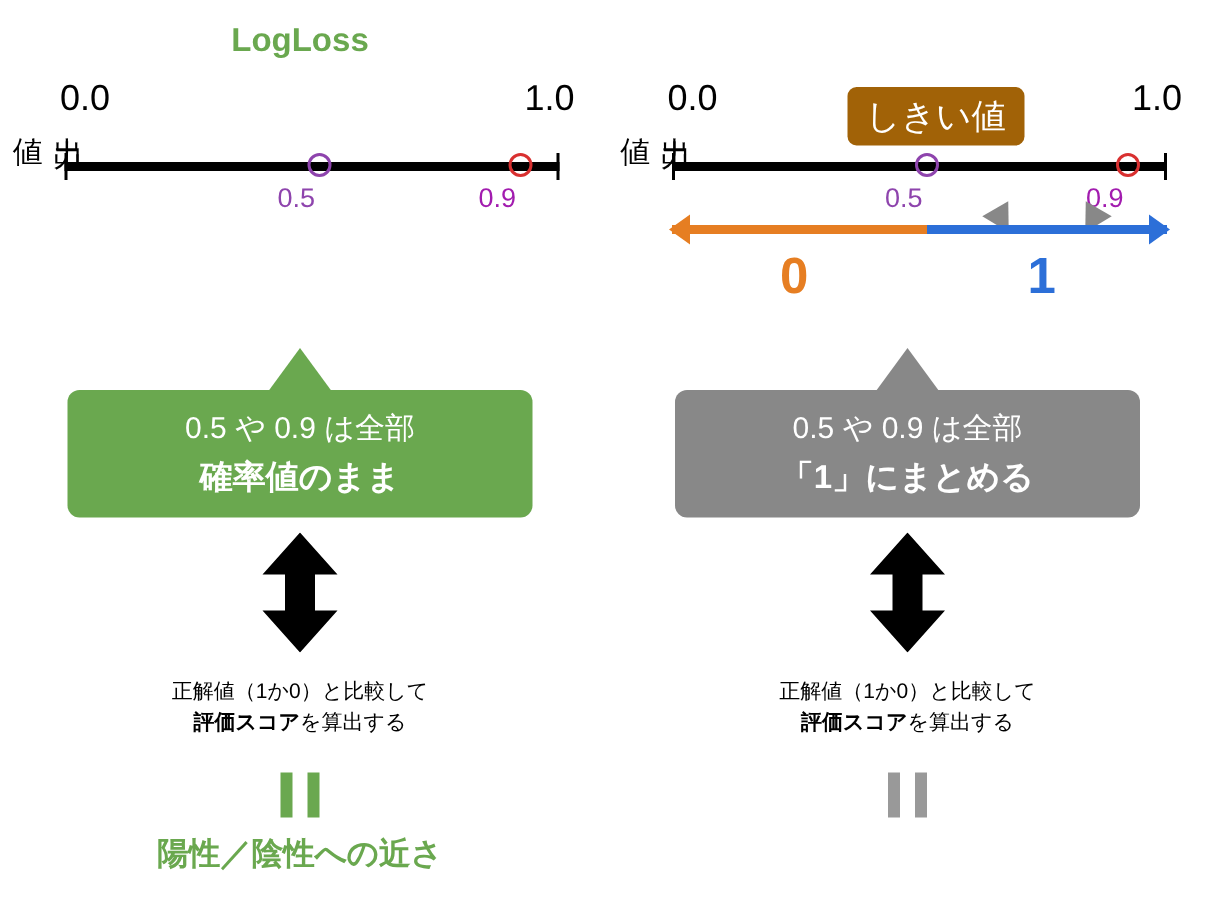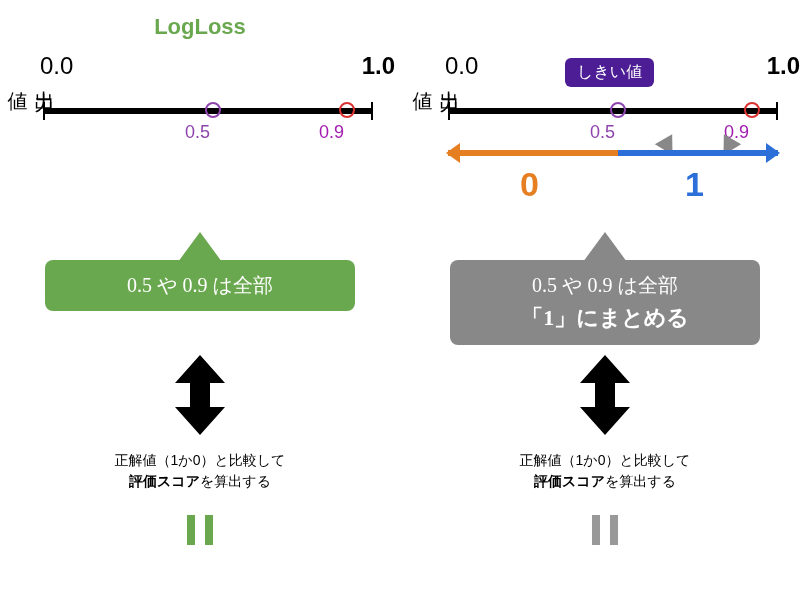--- a/index.html
+++ b/index.html
@@ -7,41 +7,41 @@
   .panel { position: absolute; top: 0; width: 400px; height: 601px; }
   .panel.left { left: 0; }
   .panel.right { left: 405px; }
   .title { font-size: 22px; font-weight: bold; text-align: center; margin-top: 14px; }
   .title.green { color: #6aa84f; }
   .title.gray { color: #888; }
   .axis-wrap { position: absolute; top: 80px; left: 5px; width: 390px; }
   .axis-label { position: absolute; left: 0; top: -5px; font-size: 20px; writing-mode: vertical-rl; letter-spacing: 2px; }
   .tick { position: absolute; font-size: 24px; top: -28px; }
   .tick.t0 { left: 35px; }
-  .tick.t1 { right: 0; font-weight: bold; }
+  .tick.t1 { right: 12px; }
   .axis-line { position: absolute; top: 28px; left: 38px; width: 330px; height: 6px; background: #000; }
   .tick-mark { position: absolute; top: 22px; width: 2px; height: 18px; background: #000; }
   .tick-mark.m0 { left: 38px; }
   .tick-mark.m1 { left: 366px; }
   .circle { position: absolute; width: 16px; height: 16px; border-radius: 50%; border: 2.5px solid; top: 22px; }
   .circle.purple { border-color: #8e44ad; left: 200px; }
   .circle.red { border-color: #d93030; left: 334px; }
   .val { position: absolute; top: 42px; font-size: 18px; }
   .val.purple { color: #8e44ad; left: 180px; }
   .val.red { color: #a21caf; left: 314px; }
-  .threshold-box { position: absolute; top: -22px; left: 155px; background: #4c1d95; color: #fff; padding: 4px 12px; border-radius: 6px; font-size: 16px; }
+  .threshold-box { position: absolute; top: -22px; left: 155px; background: #a16207; color: #fff; padding: 4px 12px; border-radius: 6px; font-size: 23px; }
   .zone-arrow { position: absolute; top: 70px; height: 6px; }
   .zone-arrow.orange { left: 38px; width: 170px; background: #e67e22; }
   .zone-arrow.blue { left: 208px; width: 160px; background: #2c6fd8; }
   .arrowhead-l { position: absolute; left: -2px; top: -7px; width: 0; height: 0; border-right: 14px solid #e67e22; border-top: 10px solid transparent; border-bottom: 10px solid transparent; }
   .arrowhead-r { position: absolute; right: -2px; top: -7px; width: 0; height: 0; border-left: 14px solid #2c6fd8; border-top: 10px solid transparent; border-bottom: 10px solid transparent; }
   .zone-label { position: absolute; top: 85px; font-size: 34px; font-weight: bold; }
   .zone-label.orange { color: #e67e22; left: 110px; }
   .zone-label.blue { color: #2c6fd8; left: 275px; }
-  .callout { position: absolute; width: 310px; left: 45px; border-radius: 8px; color: #fff; padding: 12px 8px; text-align: center; font-size: 20px; font-family: Liberation Serif, serif; }
+  .callout { position: absolute; width: 310px; left: 45px; border-radius: 8px; color: #fff; padding: 12px 8px; text-align: center; font-size: 20px; }
   .callout.green { background: #6aa84f; top: 260px; }
   .callout.gray { background: #888; top: 260px; }
   .callout .line2 { font-weight: bold; font-size: 22px; margin-top: 4px; }
   .pointer-up { position: absolute; top: -28px; left: 50%; transform: translateX(-50%); width: 0; height: 0; border-left: 22px solid transparent; border-right: 22px solid transparent; }
   .pointer-up.green { border-bottom: 30px solid #6aa84f; }
   .pointer-up.gray { border-bottom: 30px solid #888; }
   .double-arrow { position: absolute; top: 355px; left: 50%; transform: translateX(-50%); }
   .compare { position: absolute; top: 450px; left: 0; width: 100%; text-align: center; font-size: 14px; line-height: 1.5; }
   .compare .bold { font-weight: bold; }
   .eq-bars { position: absolute; top: 515px; left: 50%; transform: translateX(-50%); display: flex; gap: 10px; }
@@ -70,37 +70,39 @@
     <div class="tick-mark m1"></div>
     <div class="circle purple"></div>
     <div class="circle red"></div>
     <div class="val purple">0.5</div>
     <div class="val red">0.9</div>
   </div>
 
   <div class="callout green">
     <div class="pointer-up green"></div>
     <div>0.5 や 0.9 は全部</div>
+    <div class="line2">確率値のまま</div>
   </div>
 
   <div class="double-arrow">
     <svg width="70" height="80" viewBox="0 0 70 80">
         <polygon points="35,0 60,28 45,28 45,52 60,52 35,80 10,52 25,52 25,28 10,28" fill="#000"></polygon>
       </svg>
   </div>
 
   <div class="compare">
     <div>正解値（1か0）と比較して</div>
     <div><span class="bold">評価スコア</span><span>を算出する</span></div>
   </div>
 
   <div class="eq-bars green">
       <div></div>
       <div></div>
     </div>
+  <div class="result green">陽性／陰性への近さ</div>
 </div>
 
 <div class="panel right">
 
   <div class="axis-wrap">
     <div class="threshold-box">しきい値</div>
     <div class="axis-label">出力値</div>
     <div class="tick t0">0.0</div>
     <div class="tick t1">1.0</div>
     <div class="axis-line"></div>

